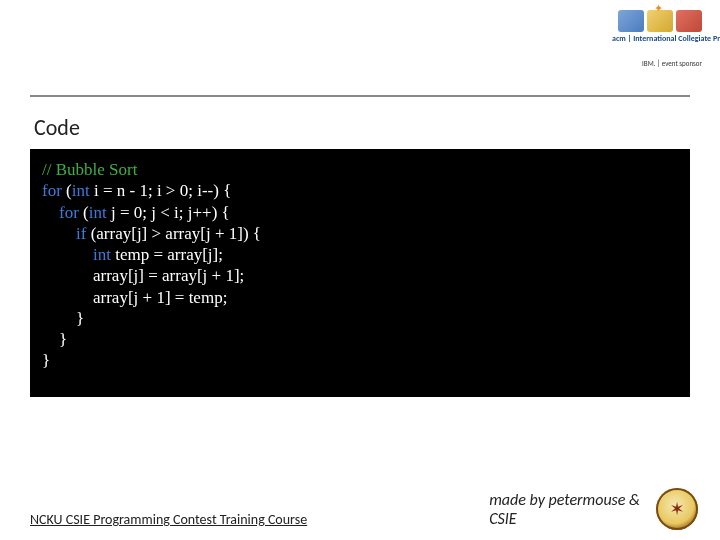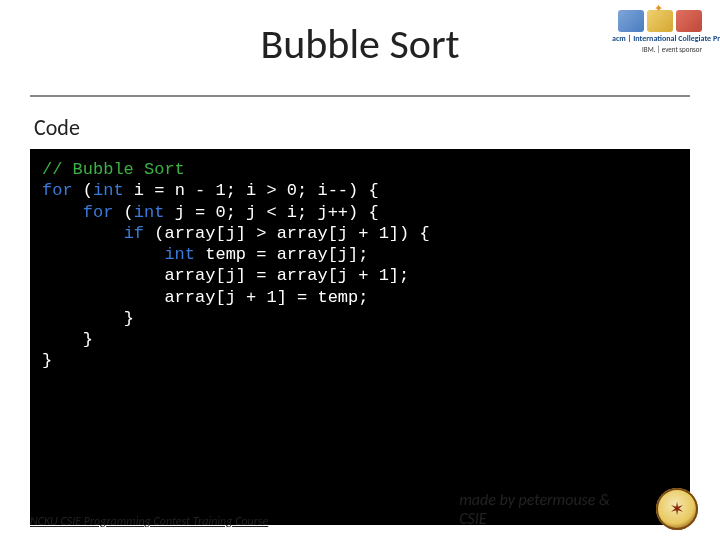--- a/index.html
+++ b/index.html
@@ -37,87 +37,85 @@
   }
   .logo-sq { width: 26px; height: 22px; border-radius: 3px; }
   .logo-blue { background: linear-gradient(135deg,#7ea6d8,#4a7cc0); }
   .logo-gold { background: linear-gradient(135deg,#f0d070,#d4a830); position: relative; }
   .logo-gold::after { content:"✦"; position:absolute; top:-8px; left:7px; font-size:11px; color:#e89020; }
   .logo-red { background: linear-gradient(135deg,#e07060,#c04838); }
   .logo-acm {
     font-size: 8px; color:#1a4a8a; font-weight:bold; text-align:right;
     line-height:1.1; white-space:nowrap;
   }
-  .logo-ibm { font-size:7px; color:#333; text-align:right; margin-top:2px; }
+  .logo-ibm { font-size:7px; color:#333; text-align:right; margin-top:16px; }
   .hr {
     margin: 0 30px;
     border: none;
     border-top: 2px solid #888;
   }
   .subhead {
     font-size: 22px;
     color: #222;
     padding: 17px 0 8px 34px;
     font-family: Calibri, Arial, sans-serif;
   }
   .codebox {
     margin: 0 30px;
     background: #000;
     padding: 10px 12px 10px 12px;
-    height: 376px;
-    font-family: Liberation Mono, monospace;
+    height: 248px;
+    font-family: Liberation Serif, serif;
     font-size: 17px;
     line-height: 1.25;
     color: #fff;
     white-space: pre;
   }
   .c-comment { color: #3cb043; }
   .c-kw { color: #3a7ad9; }
   .footer {
     position: absolute;
     bottom: 12px;
     left: 0;
     width: 100%;
     padding: 0 30px;
     display: flex;
     justify-content: space-between;
     align-items: flex-end;
   }
   .footer-left {
-    font-size: 12px;
-    font-style: italic;
+    font-size: 14px;
     text-decoration: underline;
     color: #222;
   }
   .footer-right {
     font-size: 16px;
     font-style: italic;
     color: #222;
     text-align: left;
     line-height: 1.2;
-    margin-right: 80px;
+    margin-right: 50px;
   }
   .footer-logo {
     position: absolute;
     right: 22px;
     bottom: 10px;
     width: 42px;
     height: 42px;
     border-radius: 50%;
     background: radial-gradient(circle at 45% 40%, #f5e8b0 0%, #e8c860 55%, #9a6a20 75%, #5a3a10 100%);
     box-shadow: inset 0 0 0 2px #7a4a10;
     display:flex; align-items:center; justify-content:center;
     font-size:18px; color:#8a2a10;
   }
 </style>
 </head>
 <body>
 
 <div class="header">
-  <div class="title">Bubble Sort</div>
   <div class="logos-top">
     <div class="logo-row1">
       <div class="logo-sq logo-blue"></div>
       <div class="logo-sq logo-gold"></div>
       <div class="logo-sq logo-red"></div>
     </div>
     <div class="logo-acm">acm | International Collegiate Programming Contest</div>
     <div class="logo-ibm">IBM. | event sponsor</div>
   </div>
 </div>

